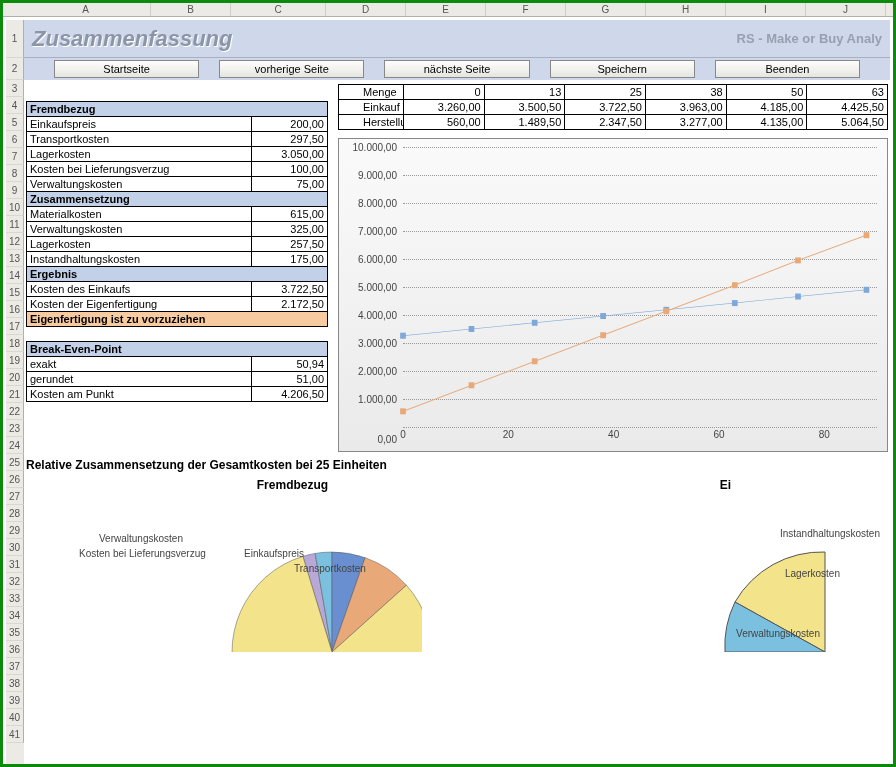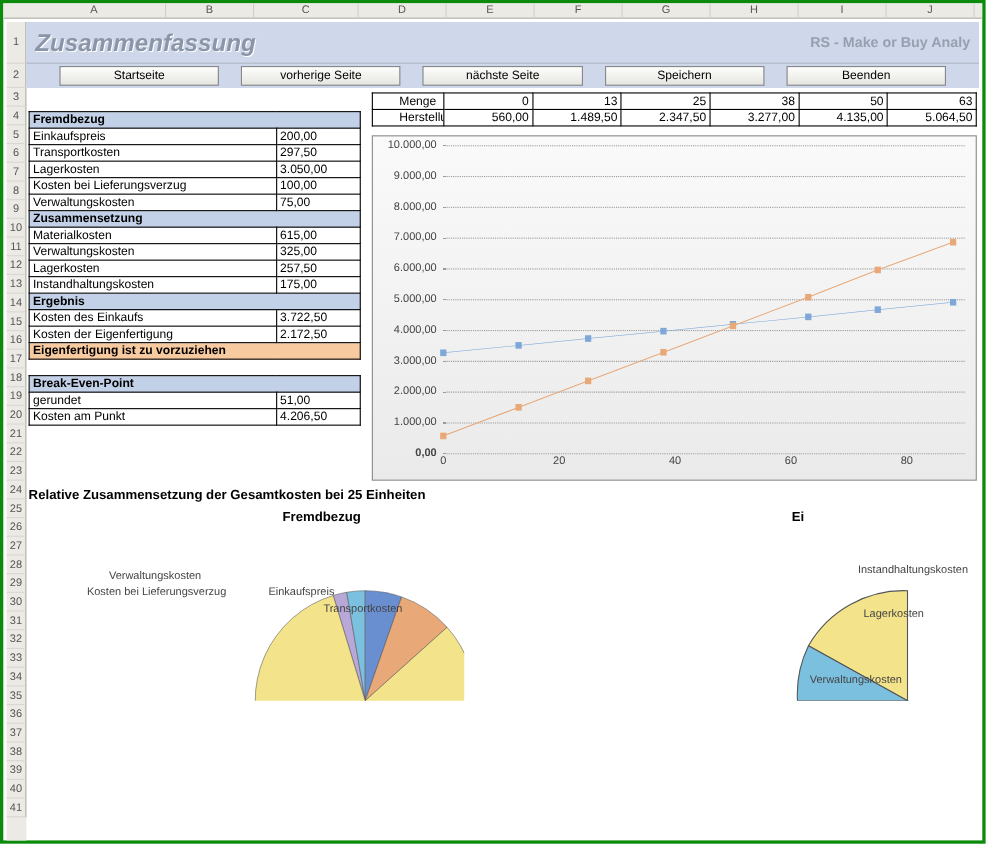--- a/index.html
+++ b/index.html
@@ -105,21 +105,21 @@
     width: 100%;
     font-size: 11px;
   }
   table.grid td, table.grid th {
     border: 1px solid #000;
     padding: 1px 3px;
     height: 15px;
     white-space: nowrap;
   }
   td.label { text-align: left; }
-  td.val   { text-align: left; }
+  td.val   { text-align: right; }
   th.section {
     background: #c3d1e8;
     text-align: left;
     font-weight: bold;
   }
   tr.highlight td {
     background: #f8caa0;
     font-weight: bold;
     text-align: left;
   }
@@ -345,20 +345,24 @@
         <tr class="highlight">
               <td colspan="2">Eigenfertigung ist zu vorzuziehen</td>
             </tr>
         <tr class="spacer-row">
               <td colspan="2"></td>
             </tr>
         <tr>
               <th class="section" colspan="2">Break-Even-Point</th>
             </tr>
         <tr>
+              <td class="label">exakt</td>
+              <td class="val">50,94</td>
+            </tr>
+        <tr>
               <td class="label">gerundet</td>
               <td class="val">51,00</td>
             </tr>
         <tr>
               <td class="label">Kosten am Punkt</td>
               <td class="val">4.206,50</td>
             </tr>
       </tbody>
         </table>
     </div>
@@ -369,35 +373,44 @@
             <tr>
           <td class="row-label">Menge</td>
           <td>0</td>
           <td>13</td>
           <td>25</td>
           <td>38</td>
           <td>50</td>
           <td>63</td>
         </tr>
         <tr>
+          <td class="row-label">Einkauf</td>
+          <td>3.260,00</td>
+          <td>3.500,50</td>
+          <td>3.722,50</td>
+          <td>3.963,00</td>
+          <td>4.185,00</td>
+          <td>4.425,50</td>
+        </tr>
+        <tr>
           <td class="row-label">Herstellung</td>
           <td>560,00</td>
           <td>1.489,50</td>
           <td>2.347,50</td>
           <td>3.277,00</td>
           <td>4.135,00</td>
           <td>5.064,50</td>
         </tr>
       </tbody>
         </table>
 
       <div class="chart-box">
         <div class="chart-inner" id="chart-inner">
           <div class="y-axis" id="y-axis">
-              <div style="top: 280px; font-weight: bold;">0,00</div>
+              <div style="top: 292px;">0,00</div>
               <div style="top: 252px;">1.000,00</div>
               <div style="top: 224px;">2.000,00</div>
               <div style="top: 196px;">3.000,00</div>
               <div style="top: 168px;">4.000,00</div>
               <div style="top: 140px;">5.000,00</div>
               <div style="top: 112px;">6.000,00</div>
               <div style="top: 84px;">7.000,00</div>
               <div style="top: 56px;">8.000,00</div>
               <div style="top: 28px;">9.000,00</div>
               <div style="top: 0px;">10.000,00</div>

